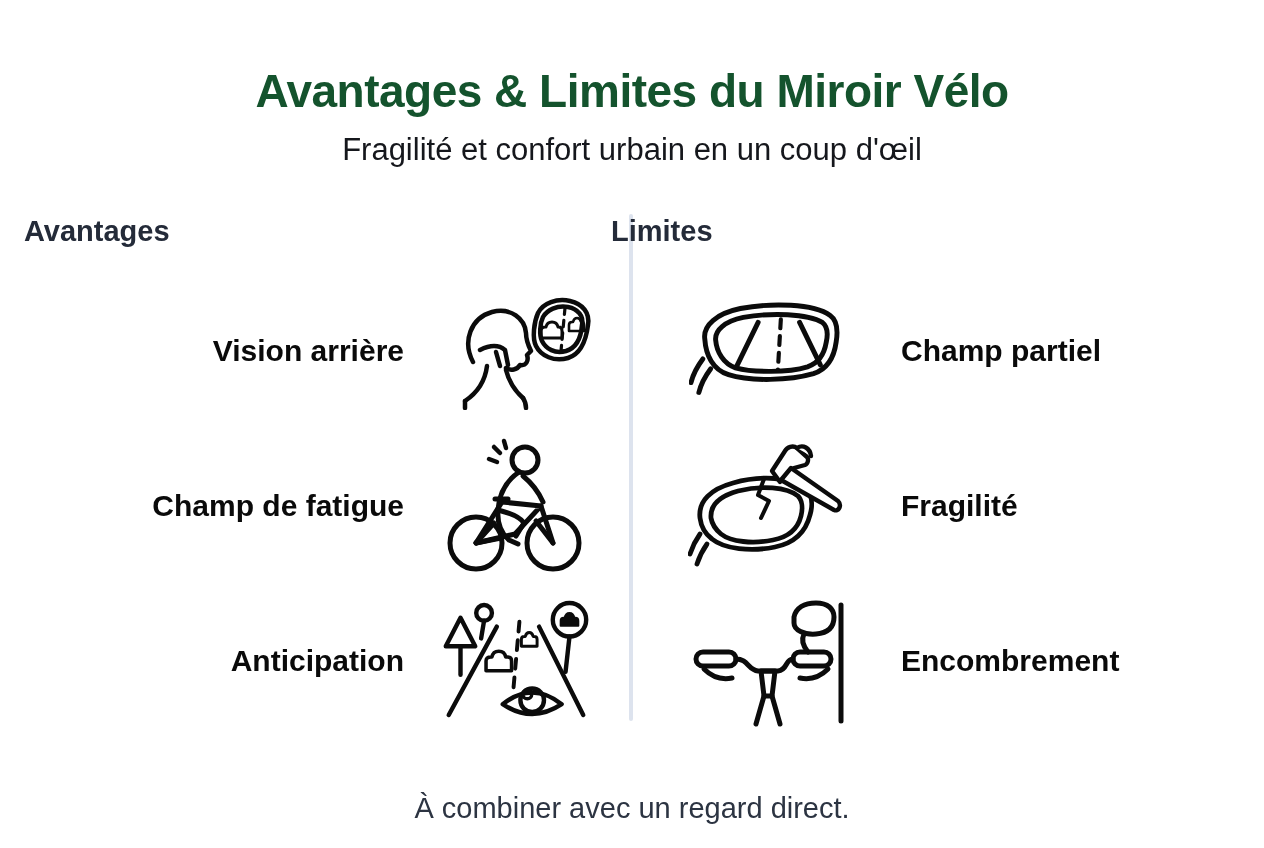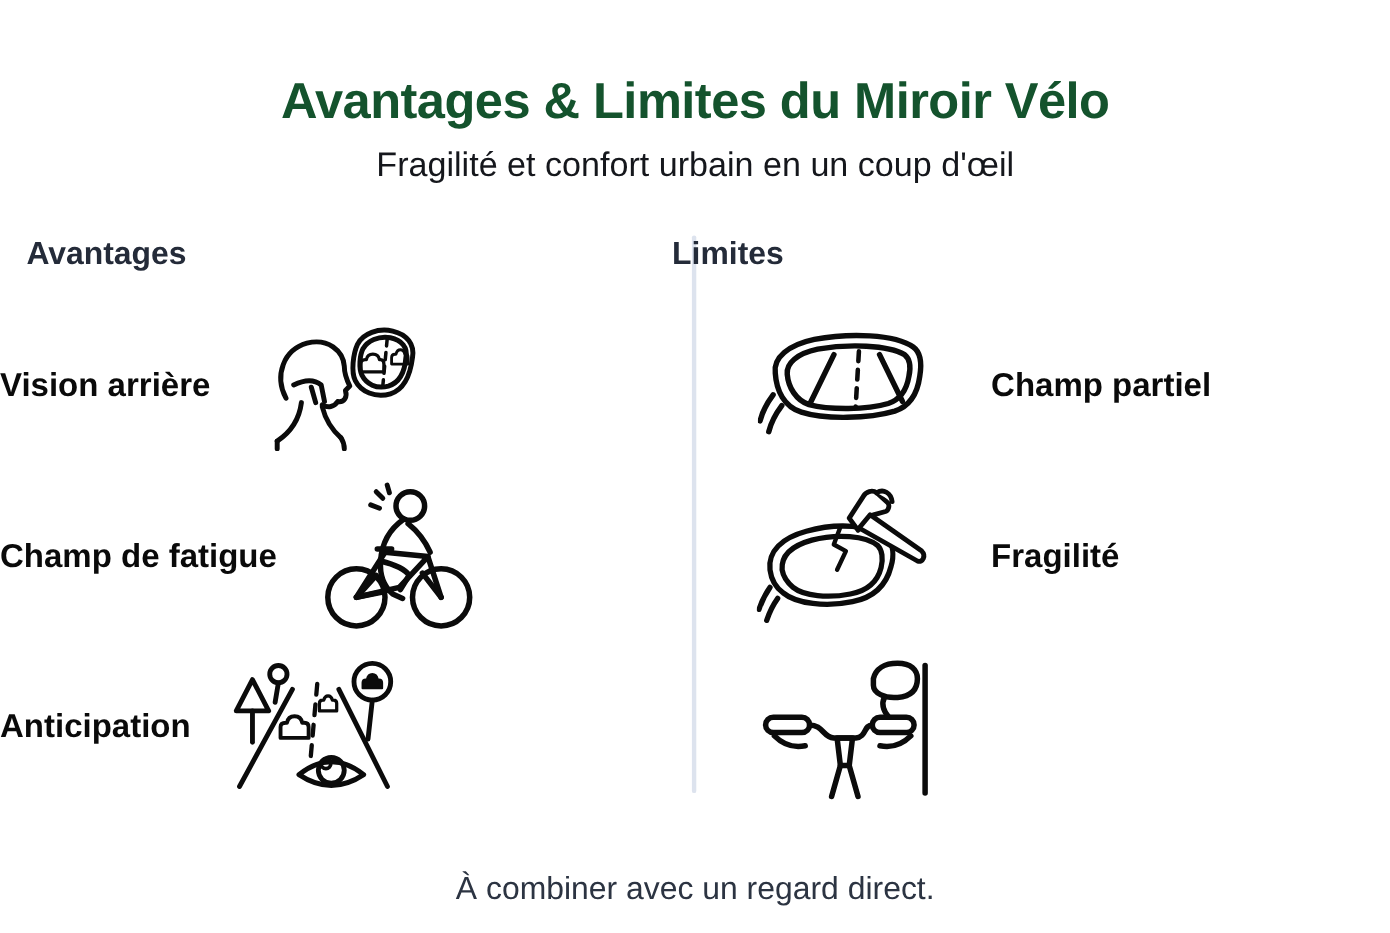--- a/index.html
+++ b/index.html
@@ -23,21 +23,21 @@
   .col-left{left:0;width:629px;}
   .col-right{left:633px;width:631px;}
   .col-header{
     height:46px;line-height:46px;text-align:left;
     font-size:29px;font-weight:700;color:#242b39;
   }
   .col-left .col-header{transform:translateX(24px);}
   .col-right .col-header{transform:translateX(-22px);}
   .rows{margin-top:19px;}
   .row{height:155px;display:flex;align-items:center;}
-  .row-left{padding-right:88px;gap:30px;}
+  .row-left{justify-content:flex-end;padding-right:33px;gap:30px;}
   .row-right{justify-content:flex-start;padding-left:54px;gap:52px;}
   .row-label{font-size:30px;font-weight:700;color:#0a0a0a;white-space:nowrap;}
   .icon-box{width:162px;height:140px;display:flex;align-items:center;justify-content:center;flex:0 0 auto;}
   .icon-box svg{display:block;}
   .footer{
     position:absolute;top:792px;left:0;width:100%;text-align:center;
     font-size:29px;font-weight:400;color:#2c3442;
   }
 </style>
 </head>
@@ -188,20 +188,21 @@
               <path d="M73,78 L87,78 L84,103 L76,103 Z"></path>
               <path d="M76,103 L68,131"></path>
               <path d="M84,103 L92,131"></path>
               <path d="M16,76 C24,84 34,87 44,85"></path>
               <path d="M140,76 C132,84 122,87 112,85"></path>
               <path d="M106,24 C108,15 116,10 128,10 C140,10 146,16 146,24 C146,34 140,40 128,41 C116,42 106,37 106,30 Z"></path>
               <path d="M120,59 C115,53 113,47 116,41"></path>
             </g>
           </svg>
         </span>
+        <span class="row-label">Encombrement</span>
       </div>
 
     </div>
   </div>
 
   <div class="footer">À combiner avec un regard direct.</div>
 
 </div>
 
 </body></html>

